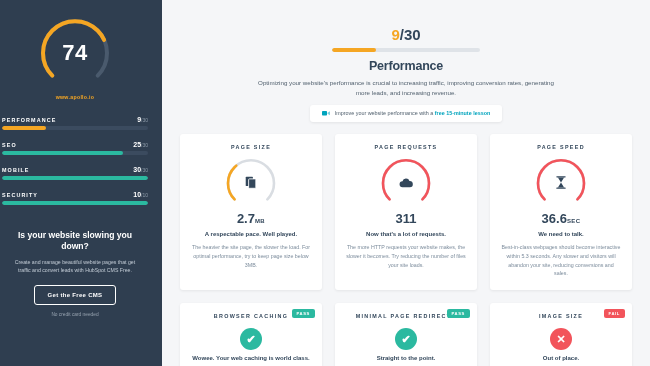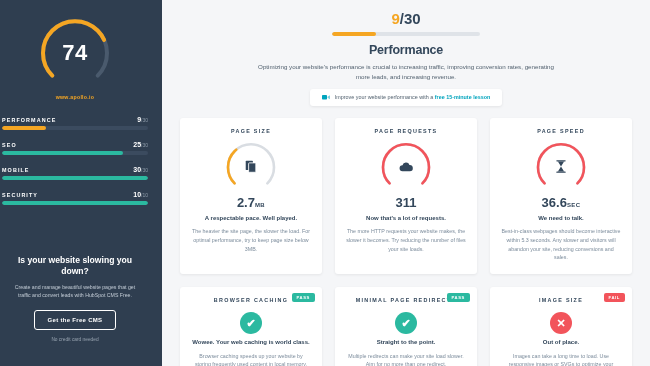--- a/index.html
+++ b/index.html
@@ -42,38 +42,38 @@
     letter-spacing: 1.1px; text-transform: uppercase;
   }
   .metric-val { font-size: 7px; font-weight: bold; color: #ffffff; }
   .metric-val .den { font-size: 5px; color: #8d9aa8; font-weight: normal; }
   .bar-bg { height: 4px; border-radius: 2px; background: #3b4b5f; overflow: hidden; }
   .bar-fill { height: 100%; border-radius: 2px; }
 
   .cta { margin-top: 14px; text-align: center; padding: 0 2px; }
   .cta-title {
     font-size: 8.6px; font-weight: bold; color: #ffffff;
-    line-height: 1.3; margin-bottom: 6px; margin-top: 25px;
+    line-height: 1.3; margin-bottom: 6px;
   }
   .cta-sub {
     font-size: 5.2px; color: #c3ccd6; line-height: 1.55;
     margin-bottom: 9px; padding: 0 6px;
   }
   .cta-btn {
     display: inline-block; border: 1px solid #ffffff; border-radius: 3px;
     color: #ffffff; background: transparent;
     font-size: 6px; font-weight: bold; padding: 6px 13px;
     letter-spacing: .3px; cursor: pointer;
   }
   .cta-note { font-size: 4.8px; color: #97a3b0; margin-top: 7px; }
 
   
   .main {
     flex: 1; height: 366px; background: #f5f6f8;
-    padding: 10px 18px 0 18px; overflow: hidden;
+    padding: 26px 18px 0 18px; overflow: hidden;
   }
   .hdr { text-align: center; }
   .hdr-score { font-size: 15px; font-weight: bold; color: #33475b; }
   .hdr-score .num { color: #f5a623; }
   .hdr-bar-bg {
     width: 148px; height: 4px; border-radius: 2px; background: #dfe3e8;
     margin: 5px auto 0; overflow: hidden;
   }
   .hdr-bar-fill { height: 100%; background: #f5a623; border-radius: 2px; }
   .hdr-title {

